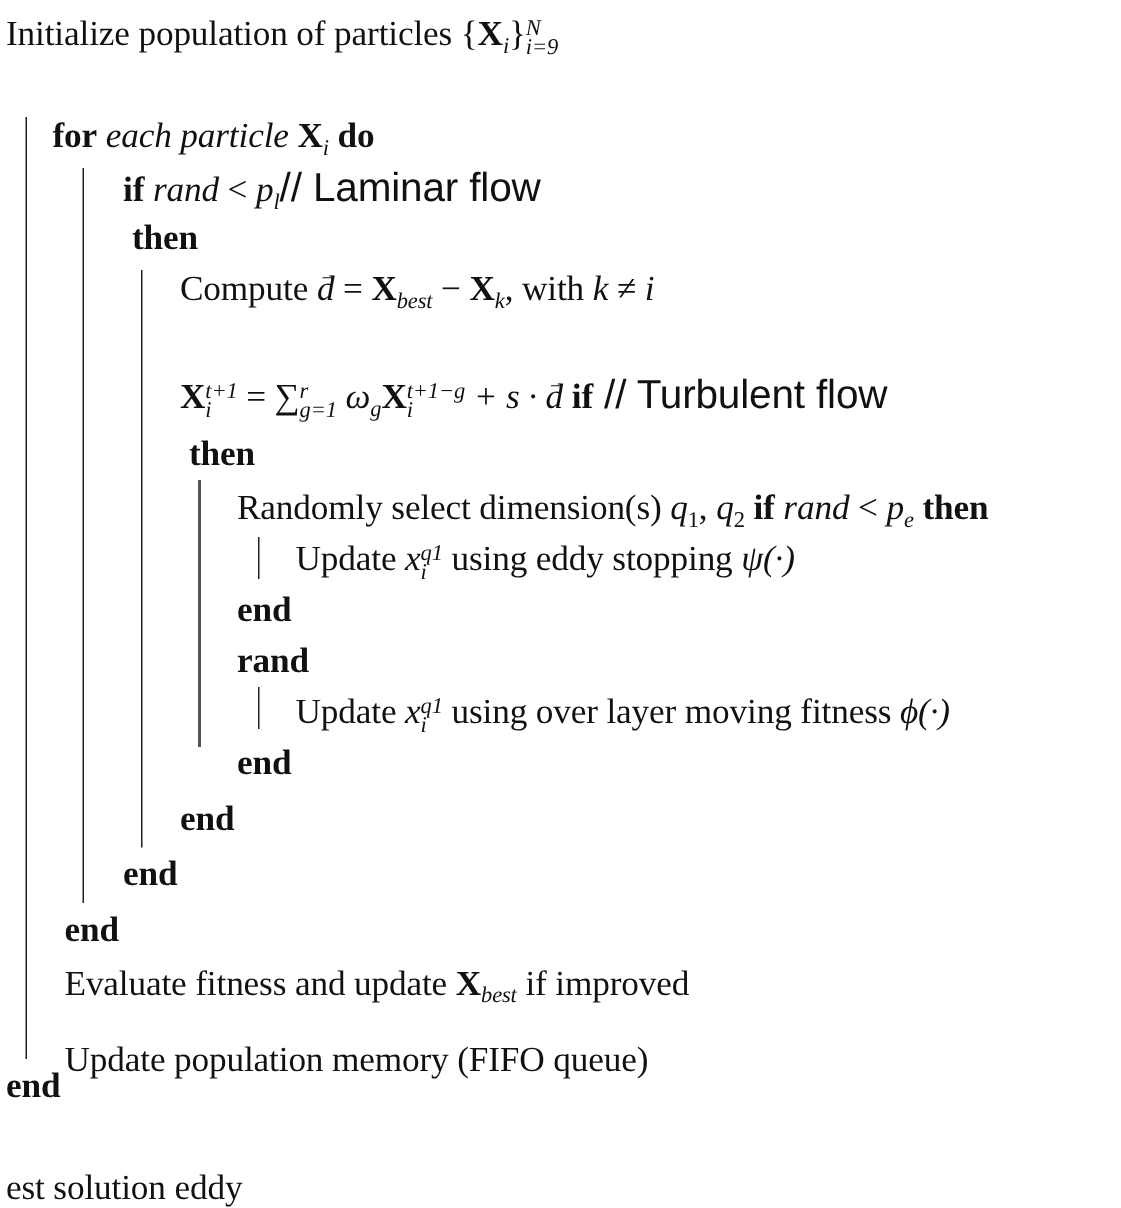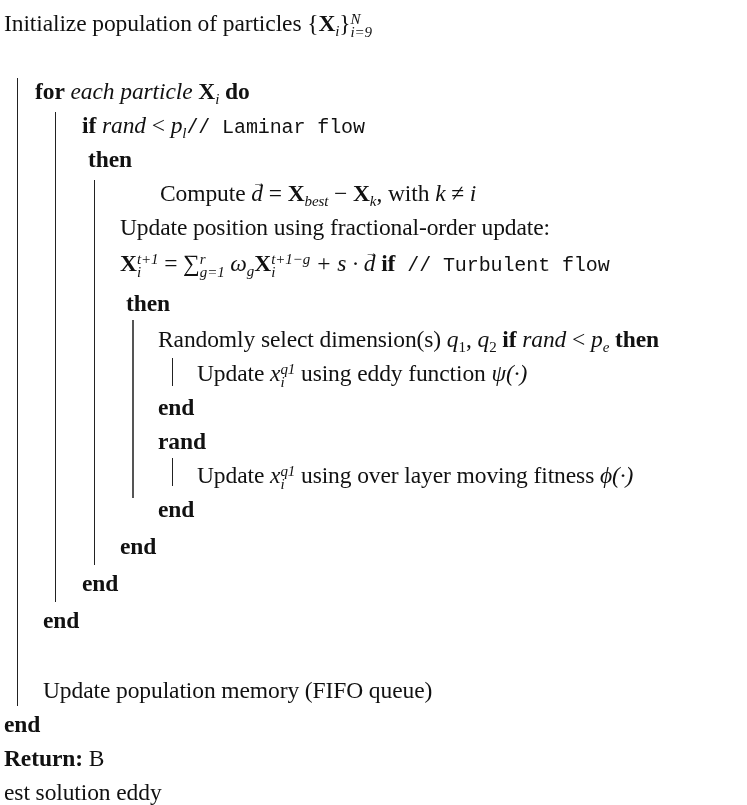--- a/index.html
+++ b/index.html
@@ -10,21 +10,21 @@
   }
   .algo { position: absolute; left: 0; top: 0; width: 747px; height: 805px; }
   .line {
     position: absolute; white-space: nowrap;
     font-family: "Liberation Serif", "DejaVu Serif", serif;
     font-size: 23.5px; line-height: 30px; letter-spacing: -0.1px;
   }
   .kw { font-weight: bold; }
   .it { font-style: italic; }
   .bf { font-weight: bold; }
-  .mono { font-family: Liberation Mono, monospace; font-size: 20px; }
+  .mono { font-family: Liberation Sans, sans-serif; font-size: 27px; }
   sub, sup { font-size: 15px; line-height: 0; }
   sub { vertical-align: -5px; }
   .supsub { display: inline-block; vertical-align: -6px; line-height: 13px; font-size: 15px; text-align: left; }
   .supsub span { display: block; }
   .vec { position: relative; font-style: italic; }
   .vec::before {
     content: "\2192"; position: absolute; left: 1px; top: -12px; font-size: 13px; font-style: normal;
   }
   .guide { position: absolute; width: 1px; background: #222; }
   .guide.gray { background: #555; width: 1.5px; }
@@ -51,42 +51,39 @@
   </div>
 
   <div class="line" style="left:82px; top:110px;">
     <span class="kw">if</span><span class="it"> rand</span><span> &lt; </span><span class="it">p</span><sub class="it">l</sub><span class="mono">// Laminar flow</span>
   </div>
 
   <div class="line" style="left:88px; top:144px;">
     <span class="kw">then</span>
   </div>
 
-  <div class="line" style="left:120px; top:178px;margin-left:40px;">
+  <div class="line" style="left:120px; top:178px;">
     <span>Compute </span><span class="vec">d</span><span> = </span><span class="bf">X</span><sub class="it">best</sub><span> − </span><span class="bf">X</span><sub class="it">k</sub><span>, with </span><span class="it">k</span><span> ≠ </span><span class="it">i</span>
   </div>
 
-  <div class="line" style="left:120px; top:212px;">
-    <span>Update position using fractional-order update:</span>
-  </div>
 
   <div class="line" style="left:120px; top:248px;">
     <span class="bf">X</span><span class="supsub"><span class="it">t+1</span><span class="it">i</span></span><span> = ∑</span><span class="supsub"><span class="it">r</span><span class="it">g=1</span></span><span class="it"> ω</span><sub class="it">g</sub><span class="bf">X</span><span class="supsub"><span class="it">t+1−g</span><span class="it">i</span></span><span class="it"> + s · </span><span class="vec">d</span><span class="kw"> if</span><span class="mono"> // Turbulent flow</span>
   </div>
 
   <div class="line" style="left:126px; top:288px;">
     <span class="kw">then</span>
   </div>
 
   <div class="line" style="left:158px; top:324px;">
     <span>Randomly select dimension(s) </span><span class="it">q</span><sub>1</sub><span>, </span><span class="it">q</span><sub>2</sub><span class="kw"> if</span><span class="it"> rand</span><span> &lt; </span><span class="it">p</span><sub class="it">e</sub><span class="kw"> then</span>
   </div>
 
   <div class="line" style="left:197px; top:358px;">
-    <span>Update </span><span class="it">x</span><span class="supsub"><span class="it">q1</span><span class="it">i</span></span><span> using eddy function </span><span class="it">ψ(·)</span>
+    <span>Update </span><span class="it">x</span><span class="supsub"><span class="it">q1</span><span class="it">i</span></span><span> using eddy stopping </span><span class="it">ψ(·)</span>
   </div>
 
   <div class="line" style="left:158px; top:392px;">
     <span class="kw">end</span>
   </div>
 
   <div class="line" style="left:158px; top:426px;">
     <span class="kw">rand</span>
   </div>
 
@@ -103,30 +100,30 @@
   </div>
 
   <div class="line" style="left:82px; top:568px;">
     <span class="kw">end</span>
   </div>
 
   <div class="line" style="left:43px; top:605px;">
     <span class="kw">end</span>
   </div>
 
+  <div class="line" style="left:43px; top:641px;">
+    <span>Evaluate fitness and update </span><span class="bf">X</span><sub class="it">best</sub><span> if improved</span>
+  </div>
 
-  <div class="line" style="left:43px; top:675px;text-align:right;">
+  <div class="line" style="left:43px; top:692px;text-align:right;">
     <span>Update population memory (FIFO queue)</span>
   </div>
 
   <div class="line" style="left:4px; top:709px;">
     <span class="kw">end</span>
   </div>
 
-  <div class="line" style="left:4px; top:743px;">
-    <span class="kw">Return:</span><span> B</span>
-  </div>
 
   <div class="line" style="left:4px; top:777px;">
     <span>est solution eddy</span>
   </div>
 
 </div>
 
 </body></html>

